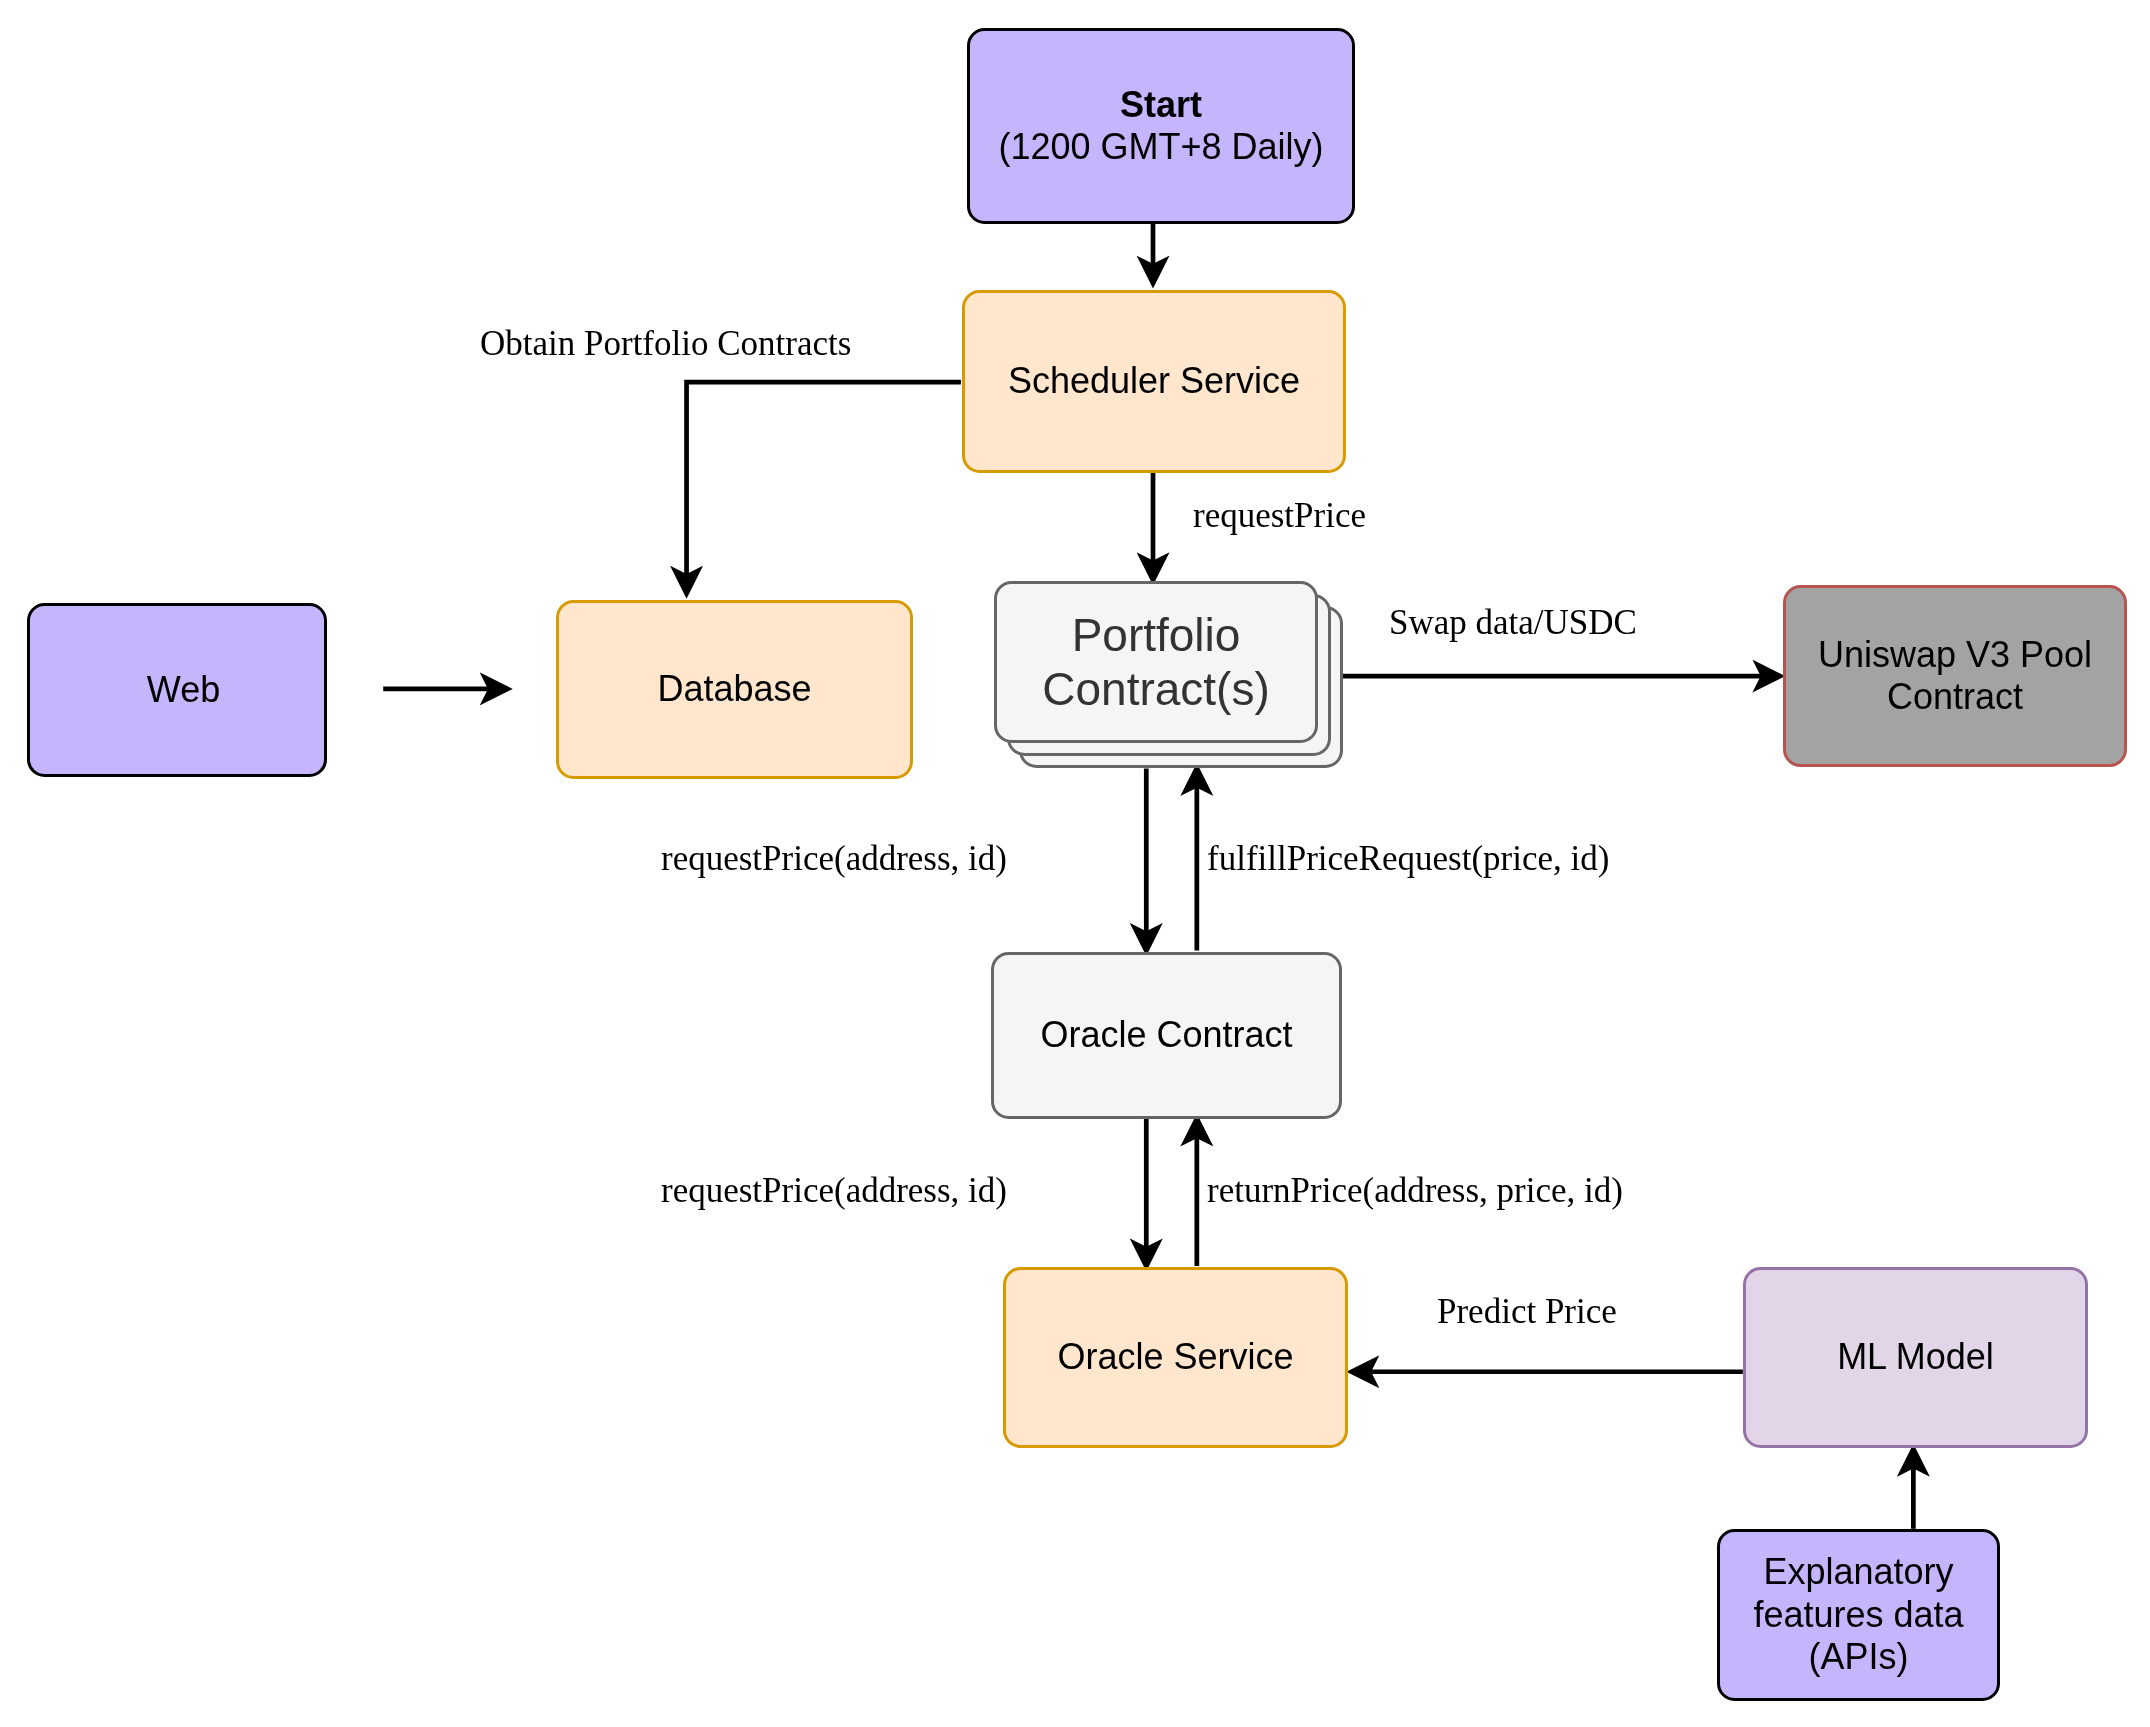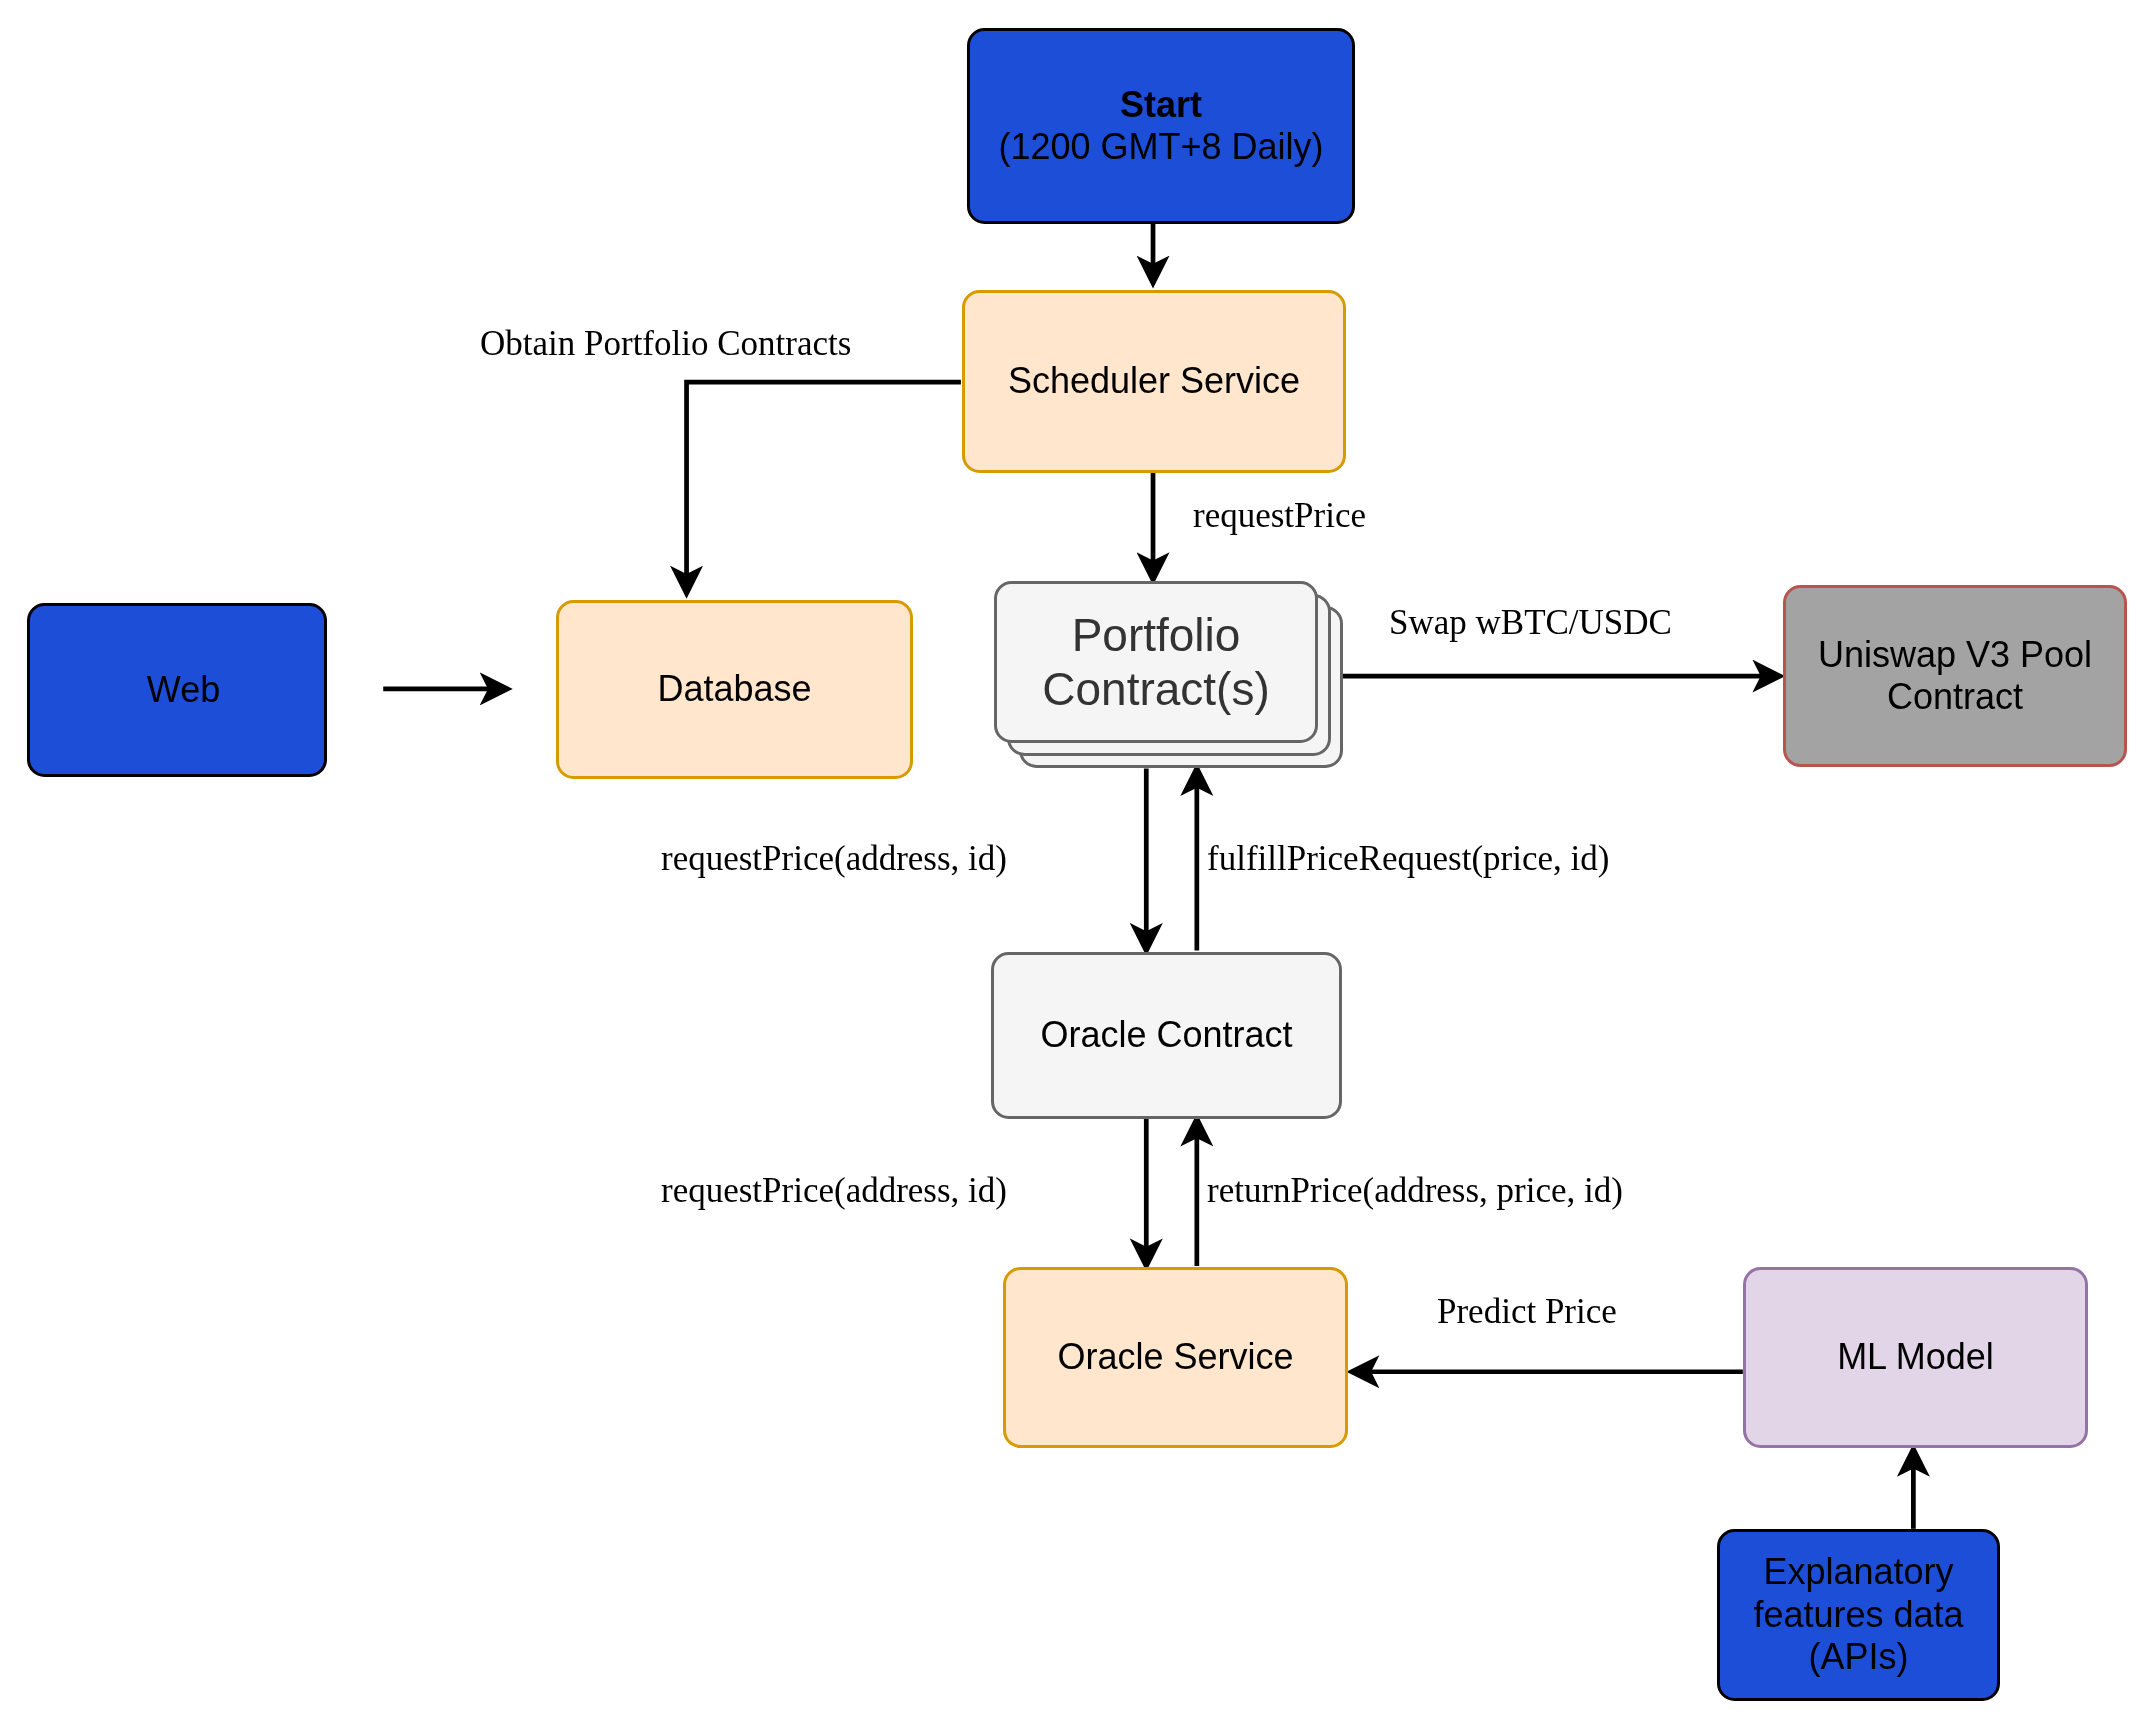--- a/index.html
+++ b/index.html
@@ -32,21 +32,21 @@
     justify-content: center;
     text-align: center;
     border-radius: 17.5px;
     font-size: 36px;
     line-height: 1.18;
     color: #000000;
     z-index: 5;
   }
   .node .label { padding: 0 6.7px; white-space: pre-line; }
   .node.plain {
-    background: #1d4ed8;
+    background: #c4b5fd;
     border: 3.4px solid #000000;
   }
   .node.orange {
     background: #FFE6CC;
     border: 3.4px solid #D79B00;
   }
   .node.grey {
     background: #F5F5F5;
     border: 3.4px solid #666666;
     color: #000000;
@@ -178,21 +178,21 @@
   <div class="node plain" style="left:1717px; top:1529px; width:283px; height:172px;">
     <span class="label">Explanatory
 features data
 (APIs)</span>
   </div>
 
   <div class="edge-label" style="left:480px; top:324px;">Obtain Portfolio Contracts</div>
 
   <div class="edge-label" style="left:1193px; top:496px;">requestPrice</div>
 
-  <div class="edge-label" style="left:1389px; top:603px;">Swap wBTC/USDC</div>
+  <div class="edge-label" style="left:1389px; top:603px;">Swap data/USDC</div>
 
   <div class="edge-label" style="left:661px; top:839px;">requestPrice(address, id)</div>
 
   <div class="edge-label" style="left:1207px; top:839px;">fulfillPriceRequest(price, id)</div>
 
   <div class="edge-label" style="left:661px; top:1171px;">requestPrice(address, id)</div>
 
   <div class="edge-label" style="left:1207px; top:1171px;">returnPrice(address, price, id)</div>
 
   <div class="edge-label" style="left:1437px; top:1292px;">Predict Price</div>

